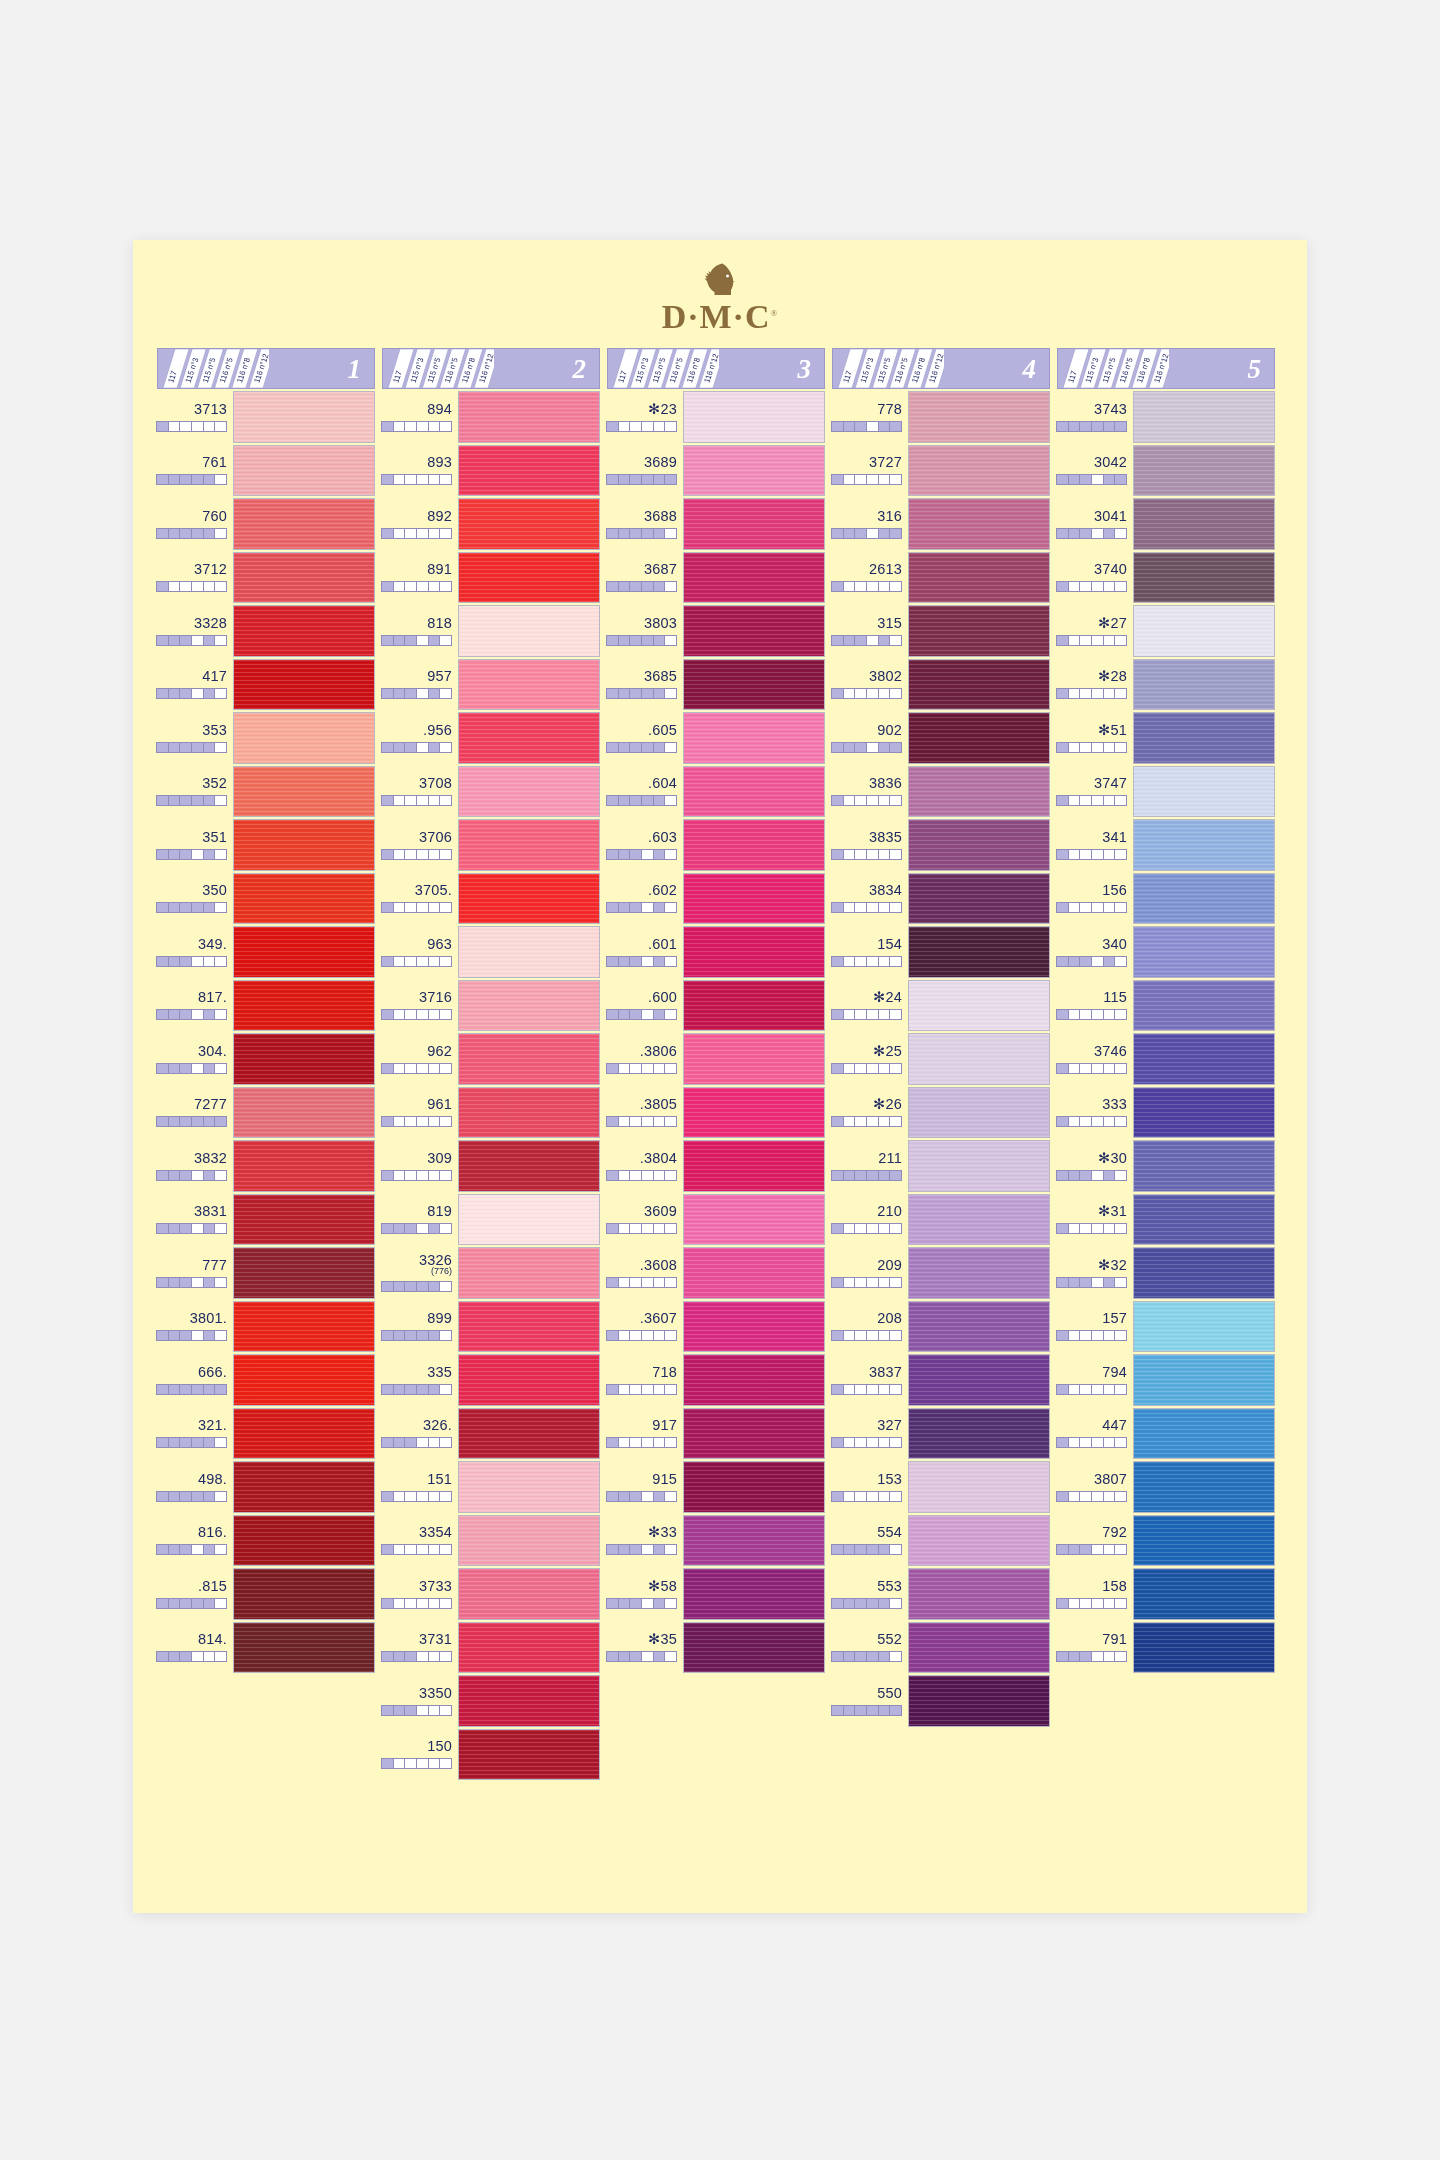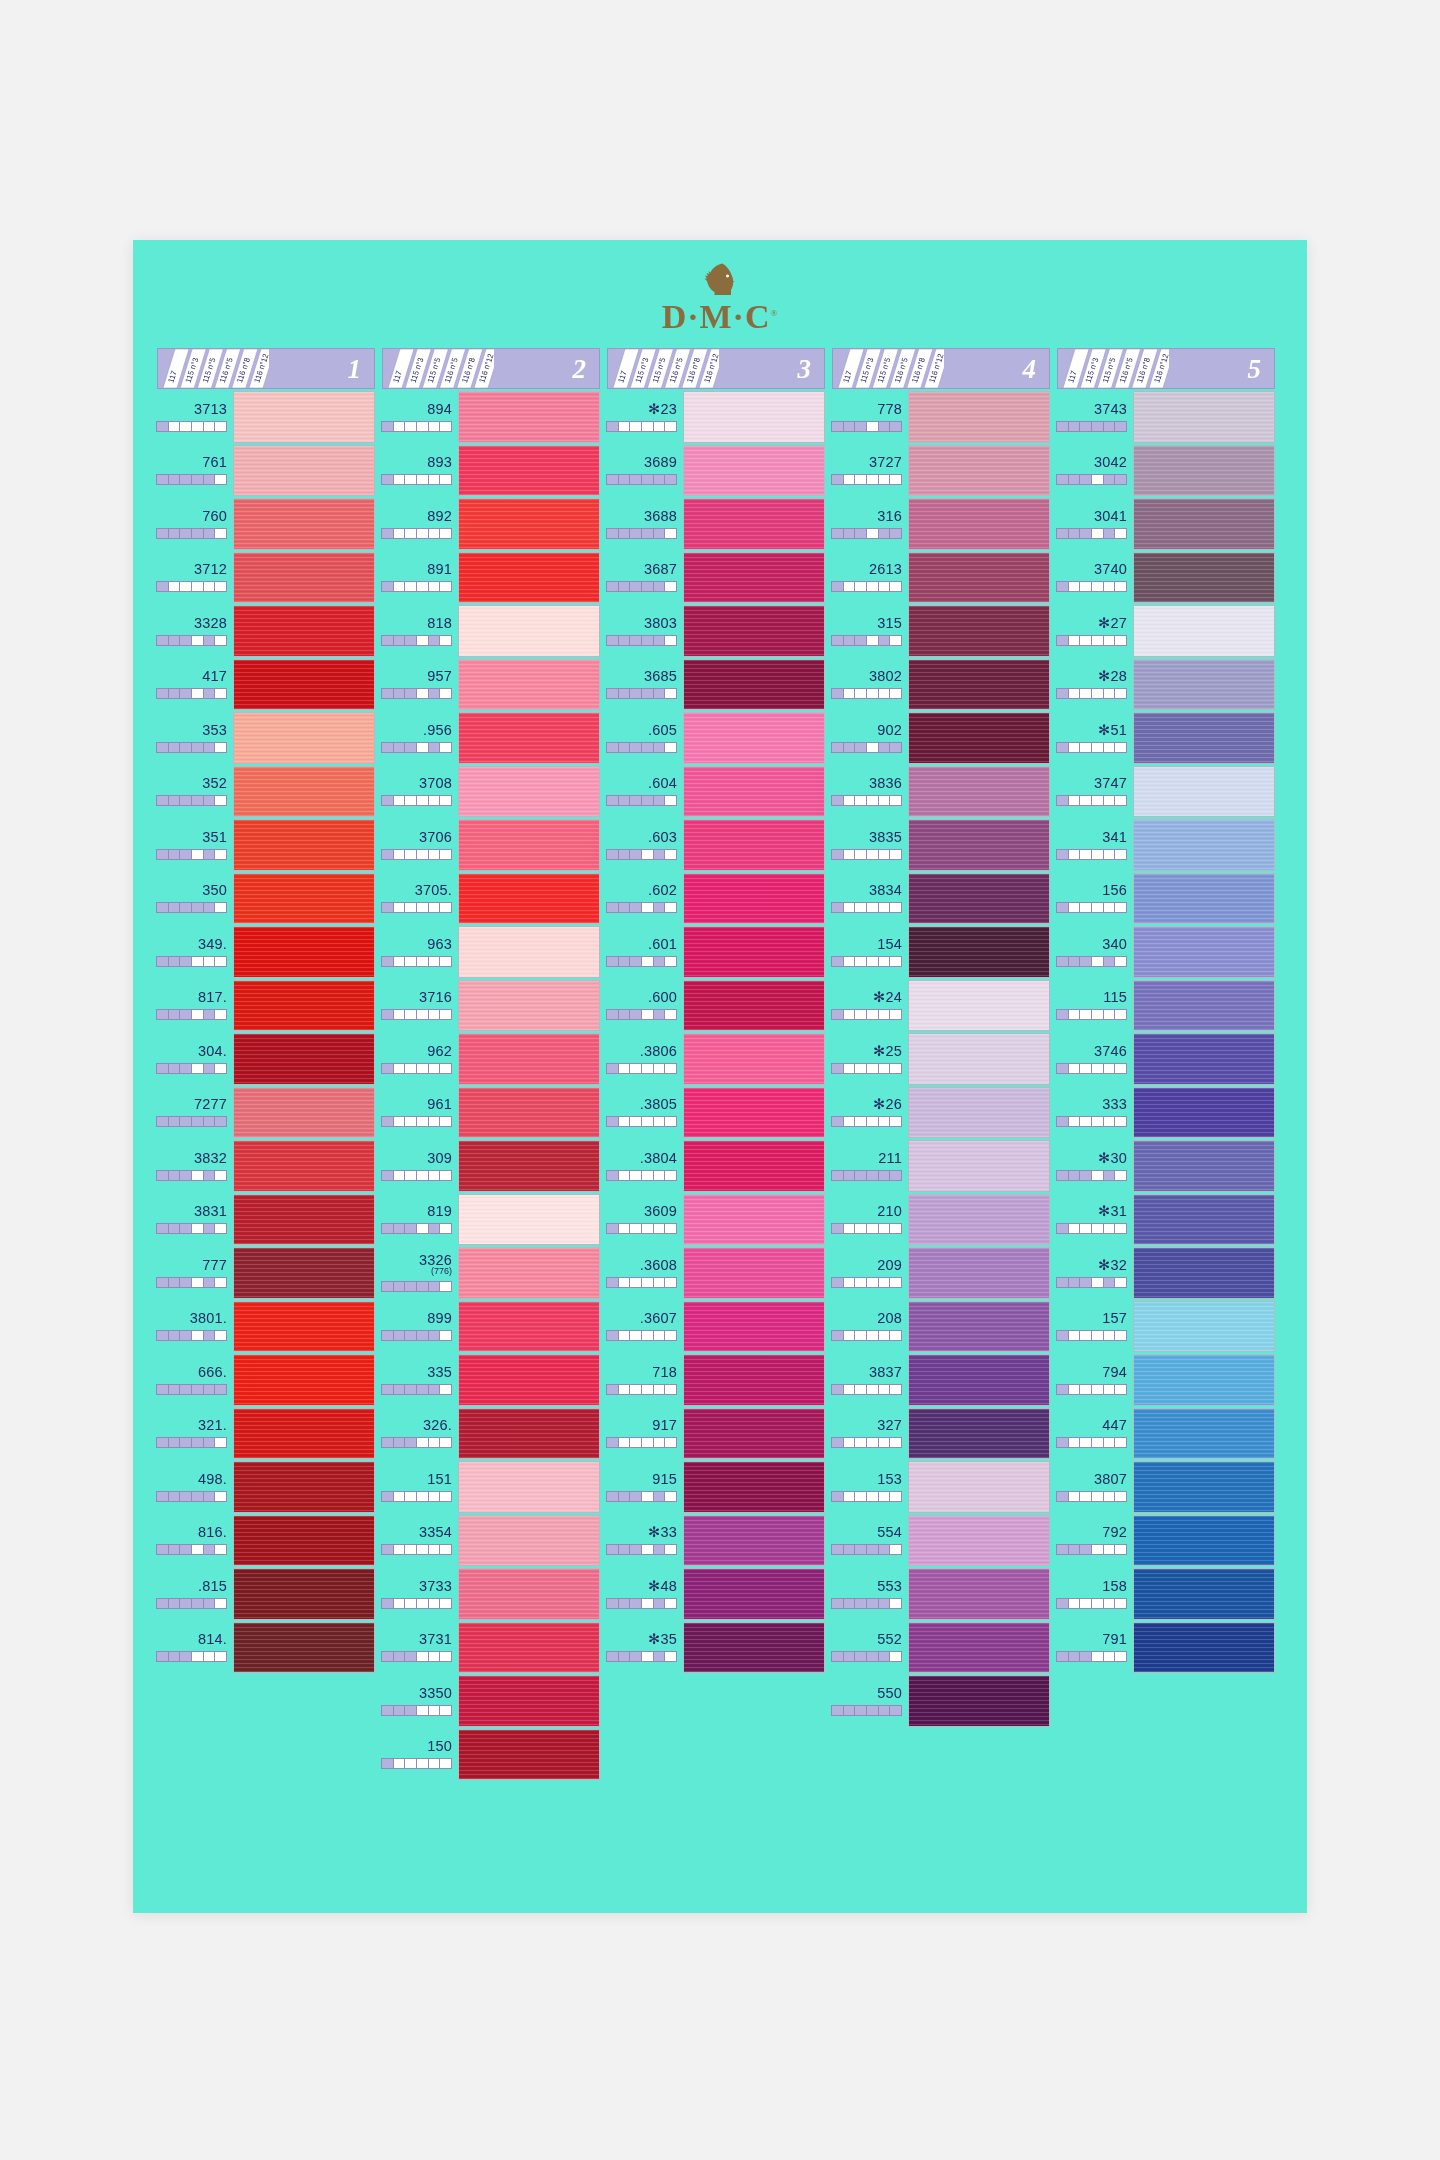--- a/index.html
+++ b/index.html
@@ -9,21 +9,21 @@
     background: #f2f2f3;
     font-family: "Liberation Sans", sans-serif;
     overflow: hidden;
   }
   #chart-page {
     position: absolute;
     left: 133px;
     top: 240px;
     width: 1174px;
     height: 1673px;
-    background: #5eead4;
+    background: #fef9c3;
     box-shadow: 0 2px 14px rgba(0,0,0,0.09);
   }
 
   
   #logo-block {
     position: absolute;
     left: 0; top: 22px;
     width: 100%;
     text-align: center;
   }
@@ -1367,21 +1367,21 @@
                 <i class="on" title="116 n°8"></i>
                 <i title="116 n°12"></i>
               </div>
             </div>
             <div class="swatch" style="background: rgb(165, 61, 148);">
               <div class="threads" style="background: repeating-linear-gradient(rgba(255, 255, 255, 0.16) 0px, rgba(255, 255, 255, 0.16) 1px, rgba(0, 0, 0, 0) 1px, rgba(0, 0, 0, 0) 2px, rgba(145, 44, 129, 0.333) 2px, rgba(145, 44, 129, 0.333) 3px, rgba(0, 0, 0, 0) 3px, rgba(0, 0, 0, 0) 4px);"></div>
             </div>
           </div>
           <div class="row">
             <div class="row-left">
-              <div class="code">✻48</div>
+              <div class="code">✻58</div>
               <div class="avail">
                 <i class="on" title="117"></i>
                 <i class="on" title="115 n°3"></i>
                 <i class="on" title="115 n°5"></i>
                 <i title="116 n°5"></i>
                 <i class="on" title="116 n°8"></i>
                 <i title="116 n°12"></i>
               </div>
             </div>
             <div class="swatch" style="background: rgb(142, 36, 120);">

